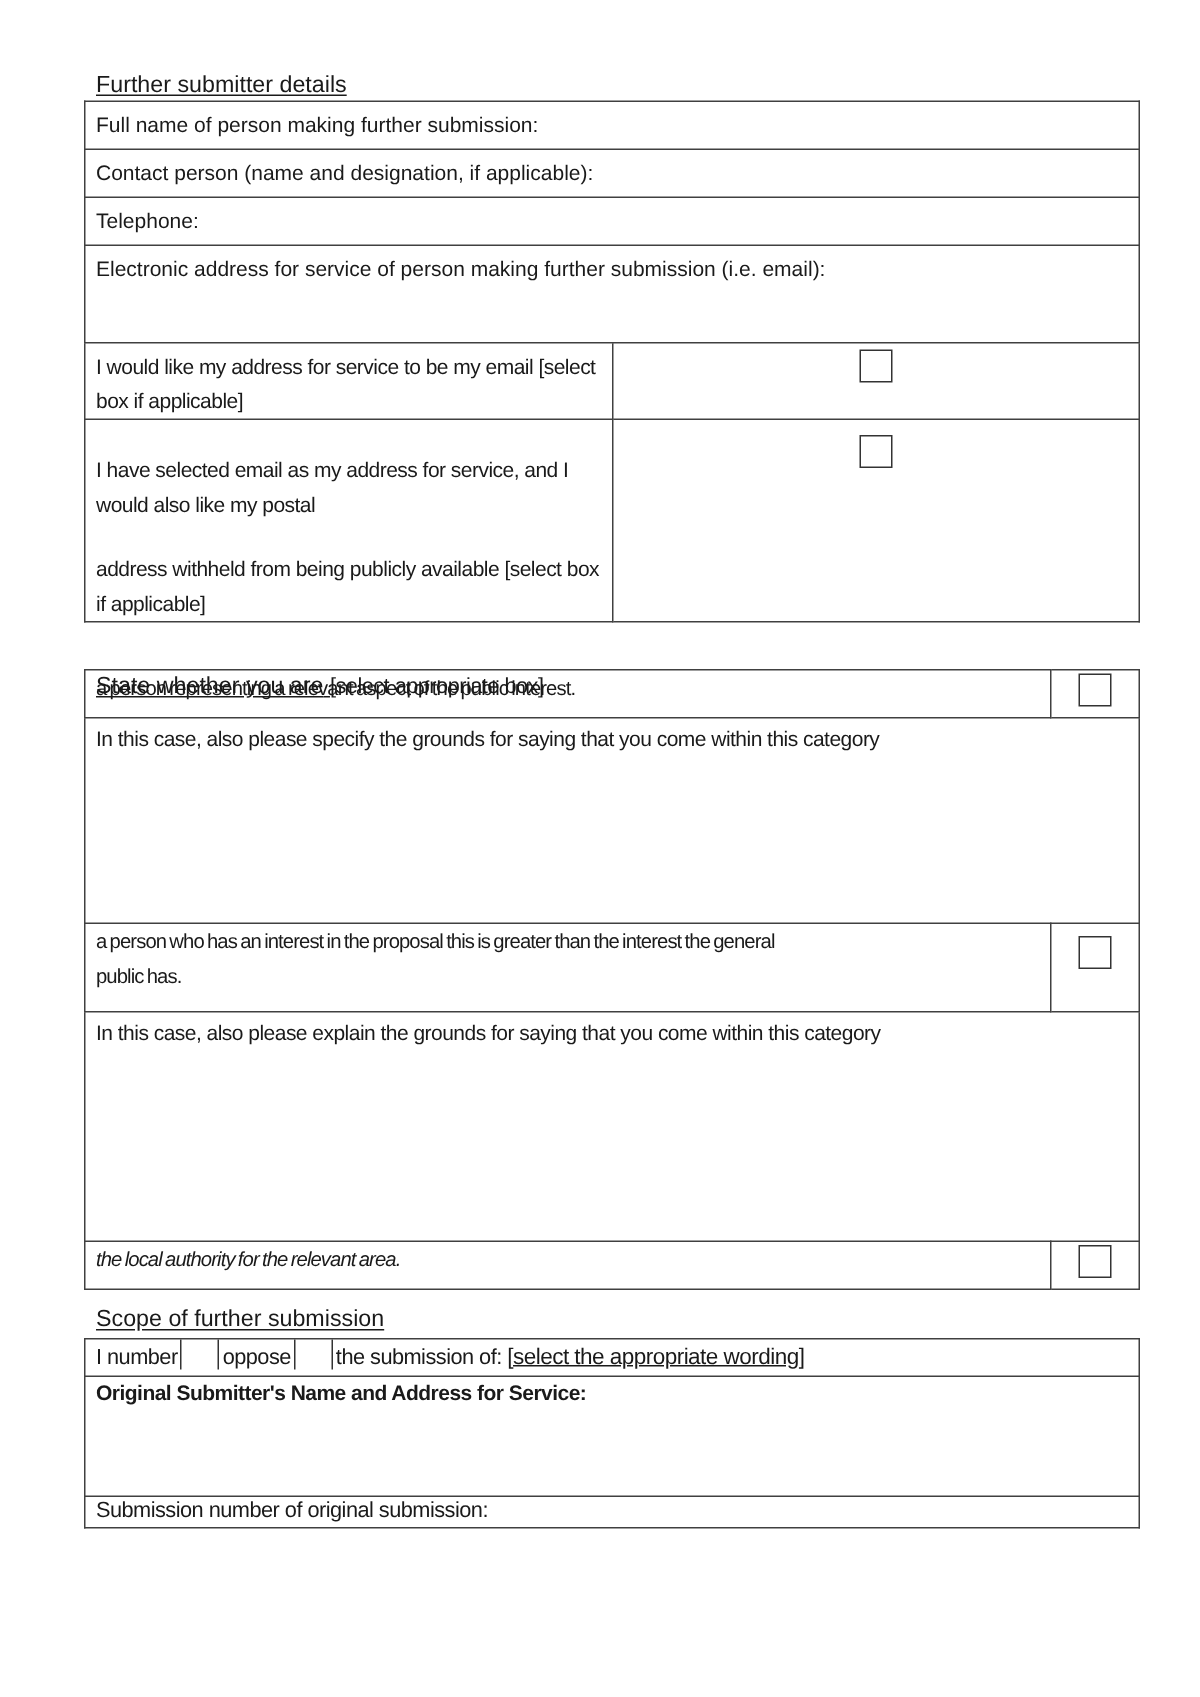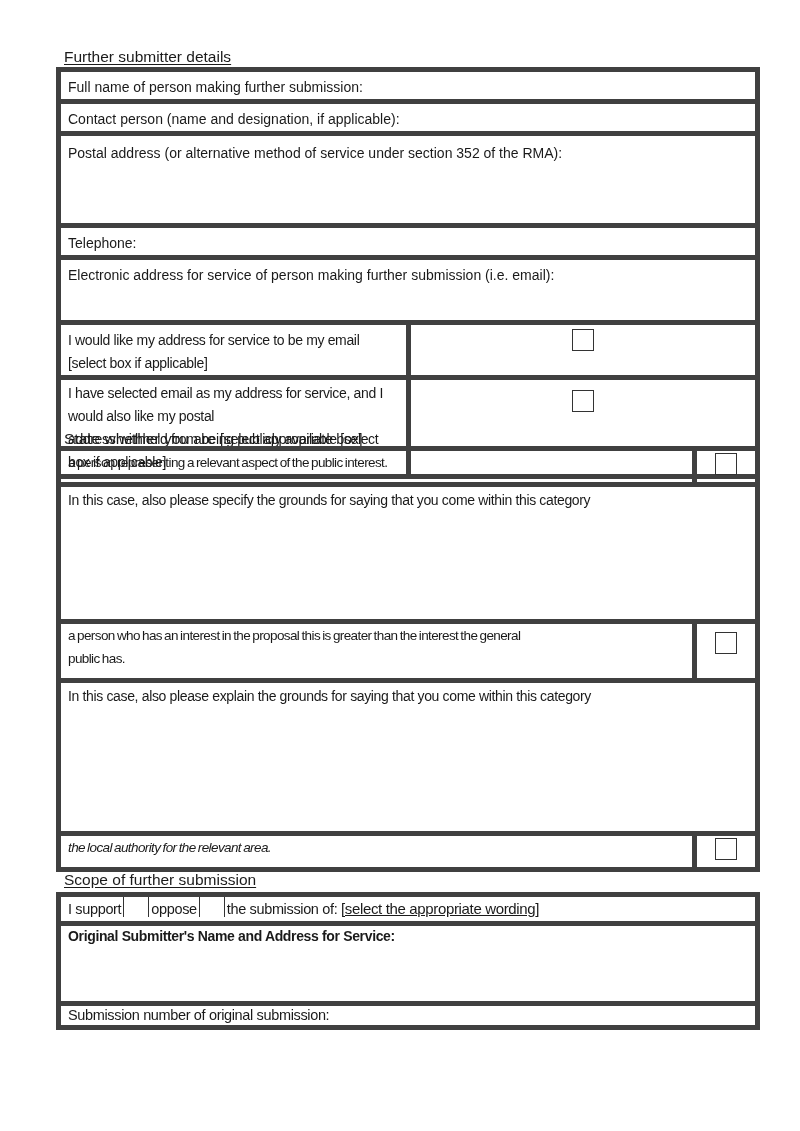--- a/index.html
+++ b/index.html
@@ -1,44 +1,41 @@
 <!DOCTYPE html>
 <html><head>
 <meta charset="utf-8">
 <style>
   html, body { margin: 0; padding: 0; background: #ffffff; }
   body { width: 800px; height: 1131px; position: relative; font-family: "Liberation Sans", sans-serif; color: #1a1a1a; overflow: hidden; }
   .heading { position: absolute; left: 64px; font-size: 15.5px; text-decoration: underline; text-underline-offset: 2px; }
   .heading .plain { text-decoration: none; display: inline-block; font-size: 14.5px; }
   table.form { position: absolute; left: 56px; width: 704px; border-collapse: collapse; table-layout: fixed; }
-  table.form td { border: 5px solid #404040; padding: 0 7px; vertical-align: top; font-size: 14px; line-height: 23px; }
+  table.form td { border: 1px solid #404040; padding: 0 7px; vertical-align: top; font-size: 14px; line-height: 23px; }
   td.chk { width: 44px; padding: 0; text-align: center; }
   .box { display: inline-block; width: 22px; height: 22px; border: 1.5px solid #333; box-sizing: border-box; margin-top: 4px; }
-  .condensed { letter-spacing: -0.35px; }
+  .condensed { letter-spacing: -0.35px; margin-top: 20px; }
   .tight { letter-spacing: -0.6px; word-spacing: -1px; }
   .scope-row td { line-height: 20px; }
   .inline-box { display: inline-block; width: 24px; height: 20px; border-left: 1px solid #333; border-right: 1px solid #333; vertical-align: top; margin: 0 2px; }
   .bold { font-weight: bold; }
   .ul { text-decoration: underline; }
 </style>
 </head>
 <body>
 
 <div class="heading" style="top:48px;">Further submitter details</div>
 
 <table class="form" style="top:67px;">
   <tbody>
       <tr style="height:32px;">
     <td colspan="2" style="padding-top:4px;"><span>Full name of person making further submission:</span></td>
   </tr>
   <tr style="height:32px;">
     <td colspan="2" style="padding-top:4px;"><span>Contact person (name and designation, if applicable):</span></td>
-  </tr>
-  <tr style="height:92px;">
-    <td colspan="2" style="padding-top:6px;"><span>Postal address (or alternative method of service under section 352 of the RMA):</span></td>
   </tr>
   <tr style="height:32px;">
     <td colspan="2" style="padding-top:4px;"><span>Telephone:</span></td>
   </tr>
   <tr style="height:65px;">
     <td colspan="2" style="padding-top:4px;"><span>Electronic address for service of person making further submission (i.e. email):</span></td>
   </tr>
   <tr style="height:32px;">
     <td style="padding-top:4px;"><span class="condensed">I would like my address for service to be my email [select box if applicable]</span></td>
     <td class="chk"><span class="box"></span></td>
@@ -80,21 +77,21 @@
   </tr>
 </tbody>
   </table>
 
 <div class="heading" style="top:871px;">Scope of further submission</div>
 
 <table class="form" style="top:892px;">
   <tbody>
       <tr class="scope-row" style="height:22px;">
     <td class="condensed" style="font-size:14.5px; padding-top:0;">
-      <span>I support</span><span class="inline-box"></span><span>oppose</span><span class="inline-box"></span><span>the submission of:</span>
+      <span>I number</span><span class="inline-box"></span><span>oppose</span><span class="inline-box"></span><span>the submission of:</span>
       <span class="ul" style="font-size:15px;">[select the appropriate wording]</span>
     </td>
   </tr>
   <tr style="height:80px;">
     <td class="condensed bold" style="line-height:20px;"><span>Original Submitter's Name and Address for Service:</span></td>
   </tr>
   <tr style="height:21px;">
     <td class="condensed" style="line-height:19px; font-size:14.5px;"><span>Submission number of original submission:</span></td>
   </tr>
 </tbody>

